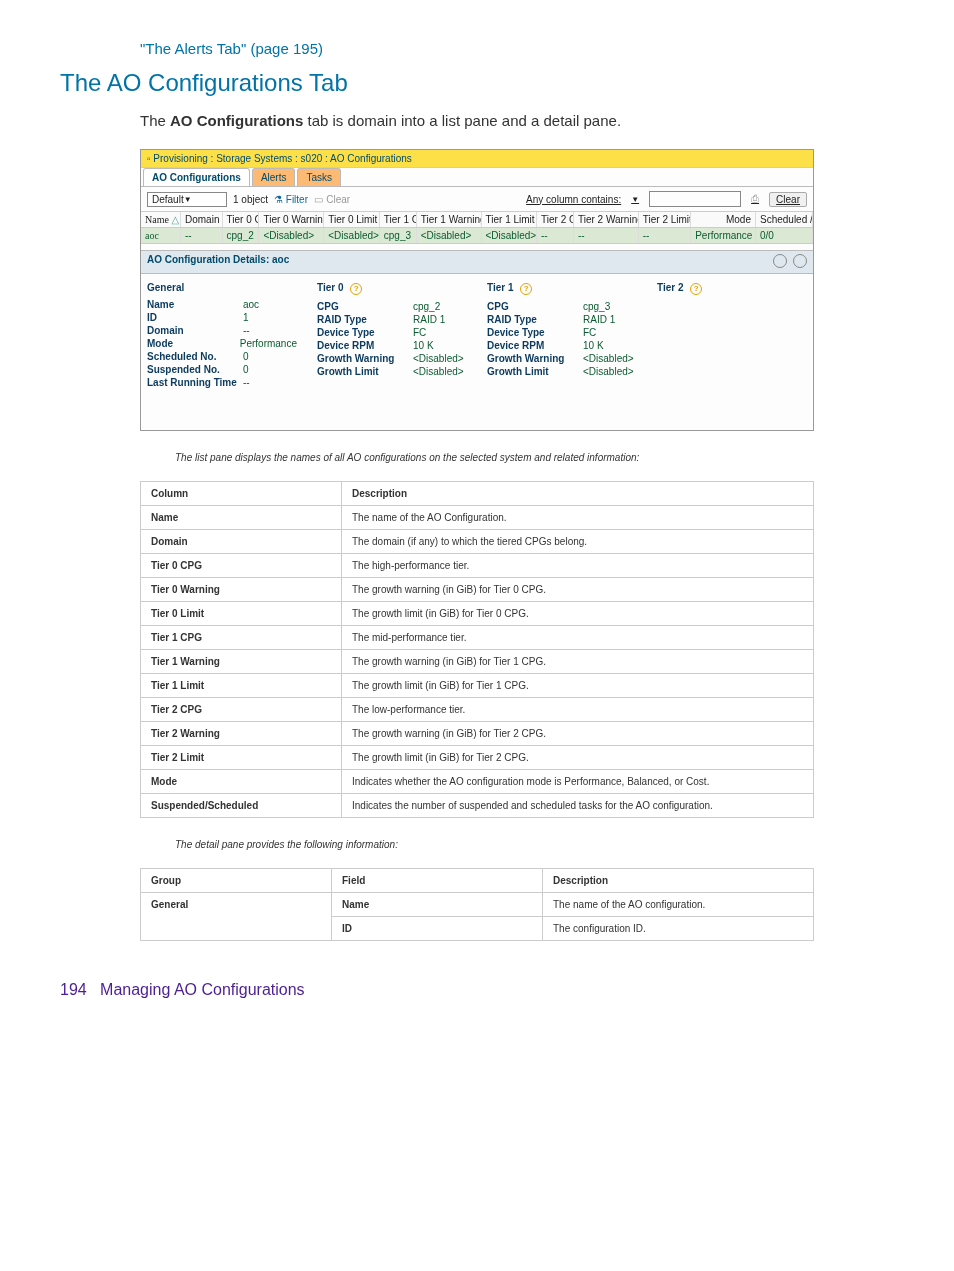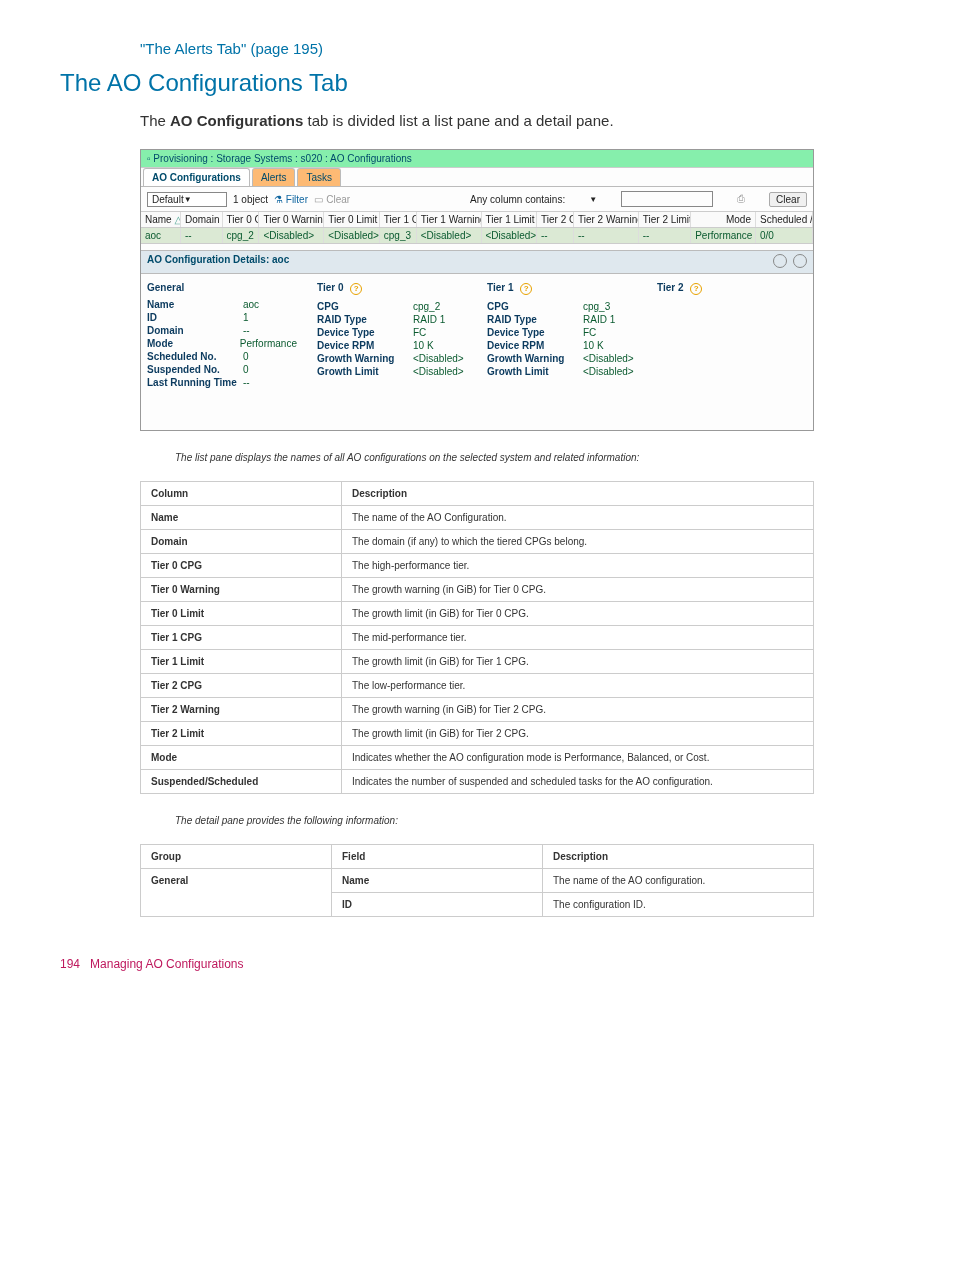--- a/index.html
+++ b/index.html
@@ -30,21 +30,21 @@
   .intro b { font-weight: bold; }
   .screenshot {
     margin: 20px 80px 20px 80px;
     border: 1px solid #999;
     background: #fdfdfd;
     font-family: Tahoma, Arial, sans-serif;
     font-size: 10px;
     color: #222;
   }
   .ss-titlebar {
-    background: #86efac;
+    background: #fde047;
     padding: 3px 6px;
     border-bottom: 1px solid #ccc;
     color: #004b6b;
   }
   .ss-tabs {
     display: flex;
     gap: 0;
     border-bottom: 1px solid #bbb;
   }
   .ss-tab {
@@ -73,21 +73,22 @@
     background: #fff;
     min-width: 70px;
     display: inline-flex;
     align-items: center;
     justify-content: flex-start;
   }
   .ss-toolbar .right {
     margin-left: auto;
     display: flex;
     align-items: center;
-    gap: 24px;
+    gap: 10px;
+    text-decoration: underline;
   }
   .ss-btn {
     border: 1px solid #aaa;
     border-radius: 2px;
     background: #f0f0f0;
     padding: 1px 6px;
   }
   .ss-input {
     border: 1px solid #888;
     height: 14px;
@@ -103,21 +104,21 @@
     border-right: 1px solid #ddd;
     overflow: hidden;
     white-space: nowrap;
   }
   .ss-row {
     display: flex;
     background: #dbe9d4;
     color: #0a5a2f;
     border-bottom: 1px solid #ccc;
   }
-  .col-name   { width: 40px; }
+  .col-name   { width: 40px; font-family: Liberation Serif, serif; }
   .col-dom    { width: 42px; }
   .col-t0cpg  { width: 36px; }
   .col-t0warn { width: 72px; }
   .col-t0lim  { width: 60px; }
   .col-t1cpg  { width: 36px; }
   .col-t1warn { width: 72px; }
   .col-t1lim  { width: 60px; }
   .col-t2cpg  { width: 36px; }
   .col-t2warn { width: 72px; }
   .col-t2lim  { width: 56px; }
@@ -185,38 +186,38 @@
     padding: 6px 10px;
     text-align: left;
     vertical-align: top;
   }
   table.doc-table th {
     font-weight: bold;
     background: #fff;
   }
   .footer {
     margin: 40px 0 0 0;
-    font-size: 12px;
-    color: #be185d;
+    font-size: 16px;
+    color: #4c1d95;
   }
   .dim { color: #999; }
   .link  { color: #1066a0; }
   .caret { font-size: 8px; }
 </style>
 </head>
 <body>
 
 <div class="top-link">"The Alerts Tab" (page 195)</div>
 
 <h1 class="section-title">The AO Configurations Tab</h1>
 
 <p class="intro">
   <span>The </span>
   <b>AO Configurations</b>
-  <span> tab is divided list a list pane and a detail pane.</span>
+  <span> tab is domain into a list pane and a detail pane.</span>
 </p>
 
 <div class="screenshot">
   <div class="ss-titlebar">
     <span>▫</span>
     <span>Provisioning : Storage Systems : s020 : AO Configurations</span>
   </div>
 
   <div class="ss-tabs">
     <div class="ss-tab active">AO Configurations</div>
@@ -424,20 +425,24 @@
       </tr>
       <tr>
         <td><b>Tier 0 Limit</b></td>
         <td>The growth limit (in GiB) for Tier 0 CPG.</td>
       </tr>
       <tr>
         <td><b>Tier 1 CPG</b></td>
         <td>The mid-performance tier.</td>
       </tr>
       <tr>
+        <td><b>Tier 1 Warning</b></td>
+        <td>The growth warning (in GiB) for Tier 1 CPG.</td>
+      </tr>
+      <tr>
         <td><b>Tier 1 Limit</b></td>
         <td>The growth limit (in GiB) for Tier 1 CPG.</td>
       </tr>
       <tr>
         <td><b>Tier 2 CPG</b></td>
         <td>The low-performance tier.</td>
       </tr>
       <tr>
         <td><b>Tier 2 Warning</b></td>
         <td>The growth warning (in GiB) for Tier 2 CPG.</td>

